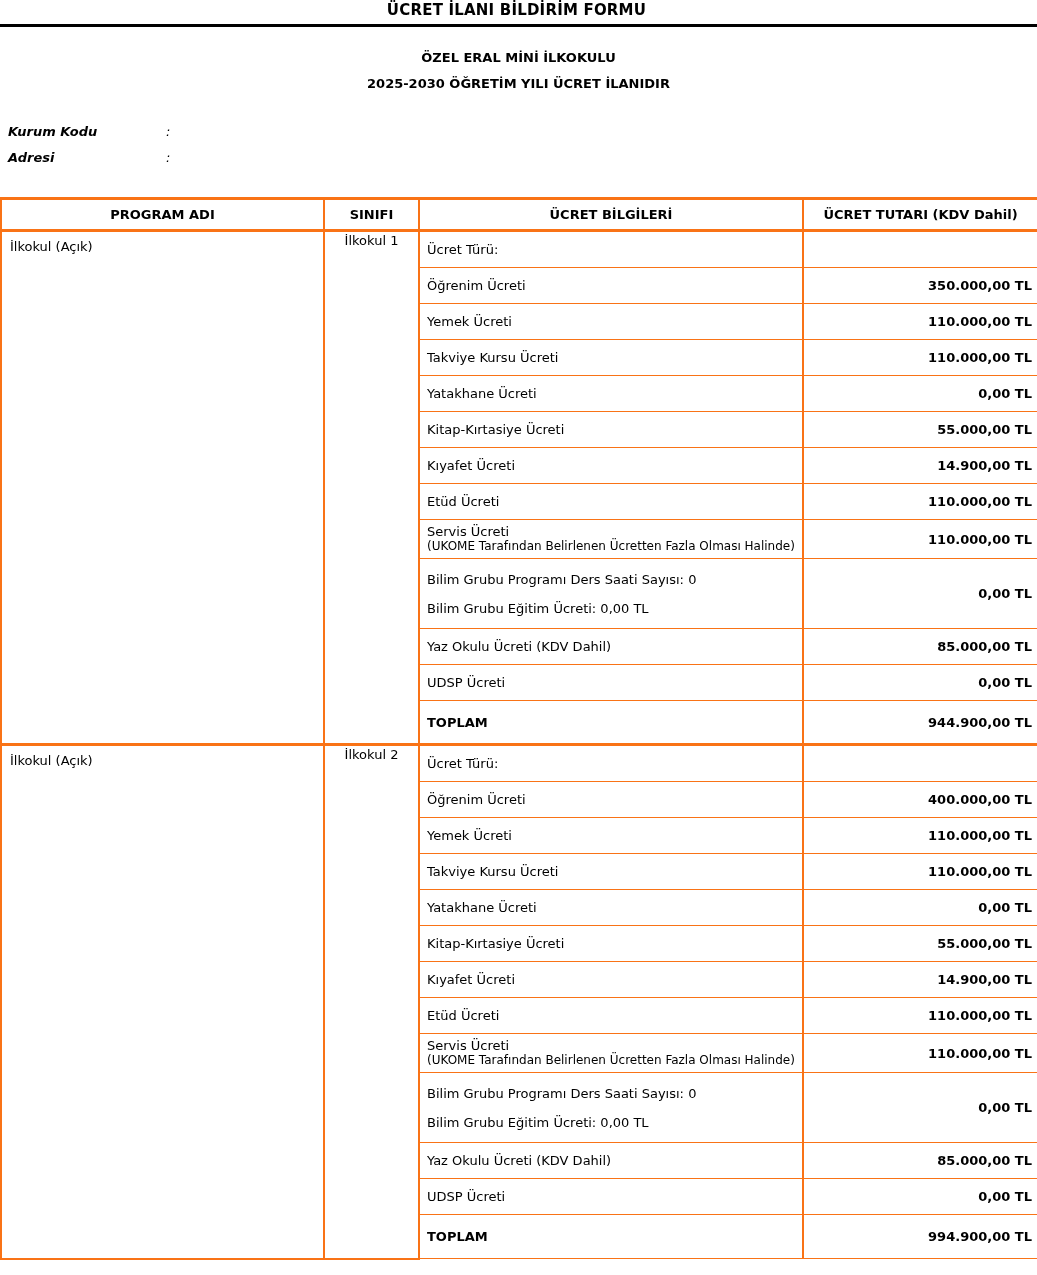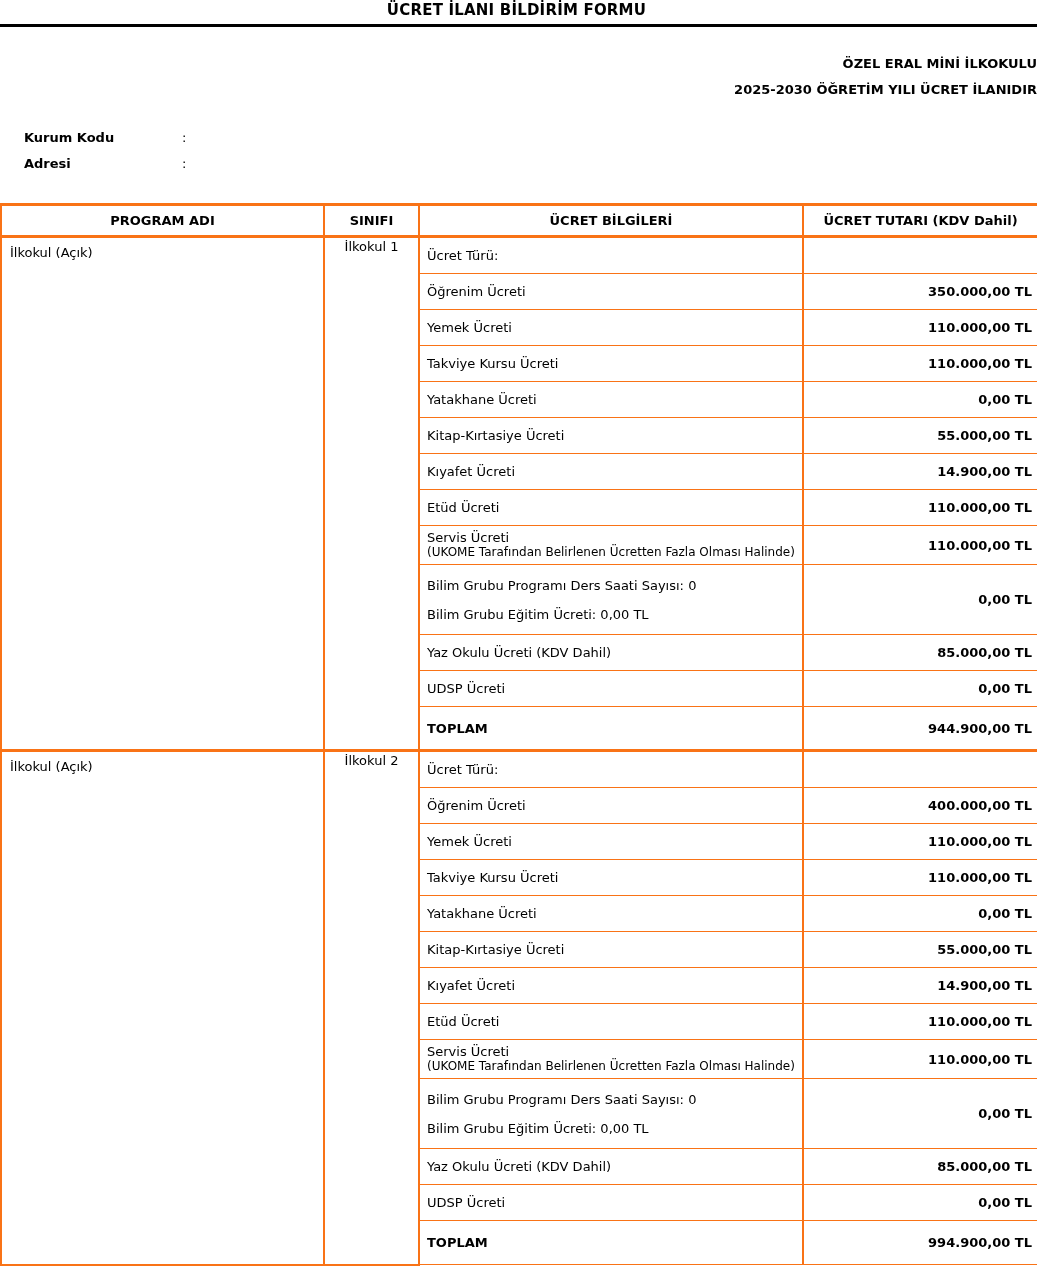--- a/index.html
+++ b/index.html
@@ -18,35 +18,36 @@
     border-bottom: 3px solid #000;
   }
   .title-bar h1 {
     text-align: center;
     font-size: 15px;
     font-weight: bold;
     letter-spacing: 0.2px;
   }
 
   
-  .school-block { margin-top: 24px; text-align: right; }
+  .school-block { margin-top: 18px; text-align: center; }
   .school-block .line {
     font-weight: bold;
     font-size: 13px;
     line-height: 26px;
   }
 
   
   .info-block { margin-top: 22px; }
   .info-row {
     display: grid;
     grid-template-columns: 158px 16px 1fr;
-    padding-left: 24px;
+    padding-left: 8px;
     line-height: 26px;
     align-items: baseline;
+    font-style: italic;
   }
   .info-label { font-weight: bold; }
   .info-colon { text-align: left; }
   .info-value { white-space: pre-wrap; }
 
   
   table.fee-table {
     margin-top: 26px;
     width: 1037px;
     border-collapse: collapse;

